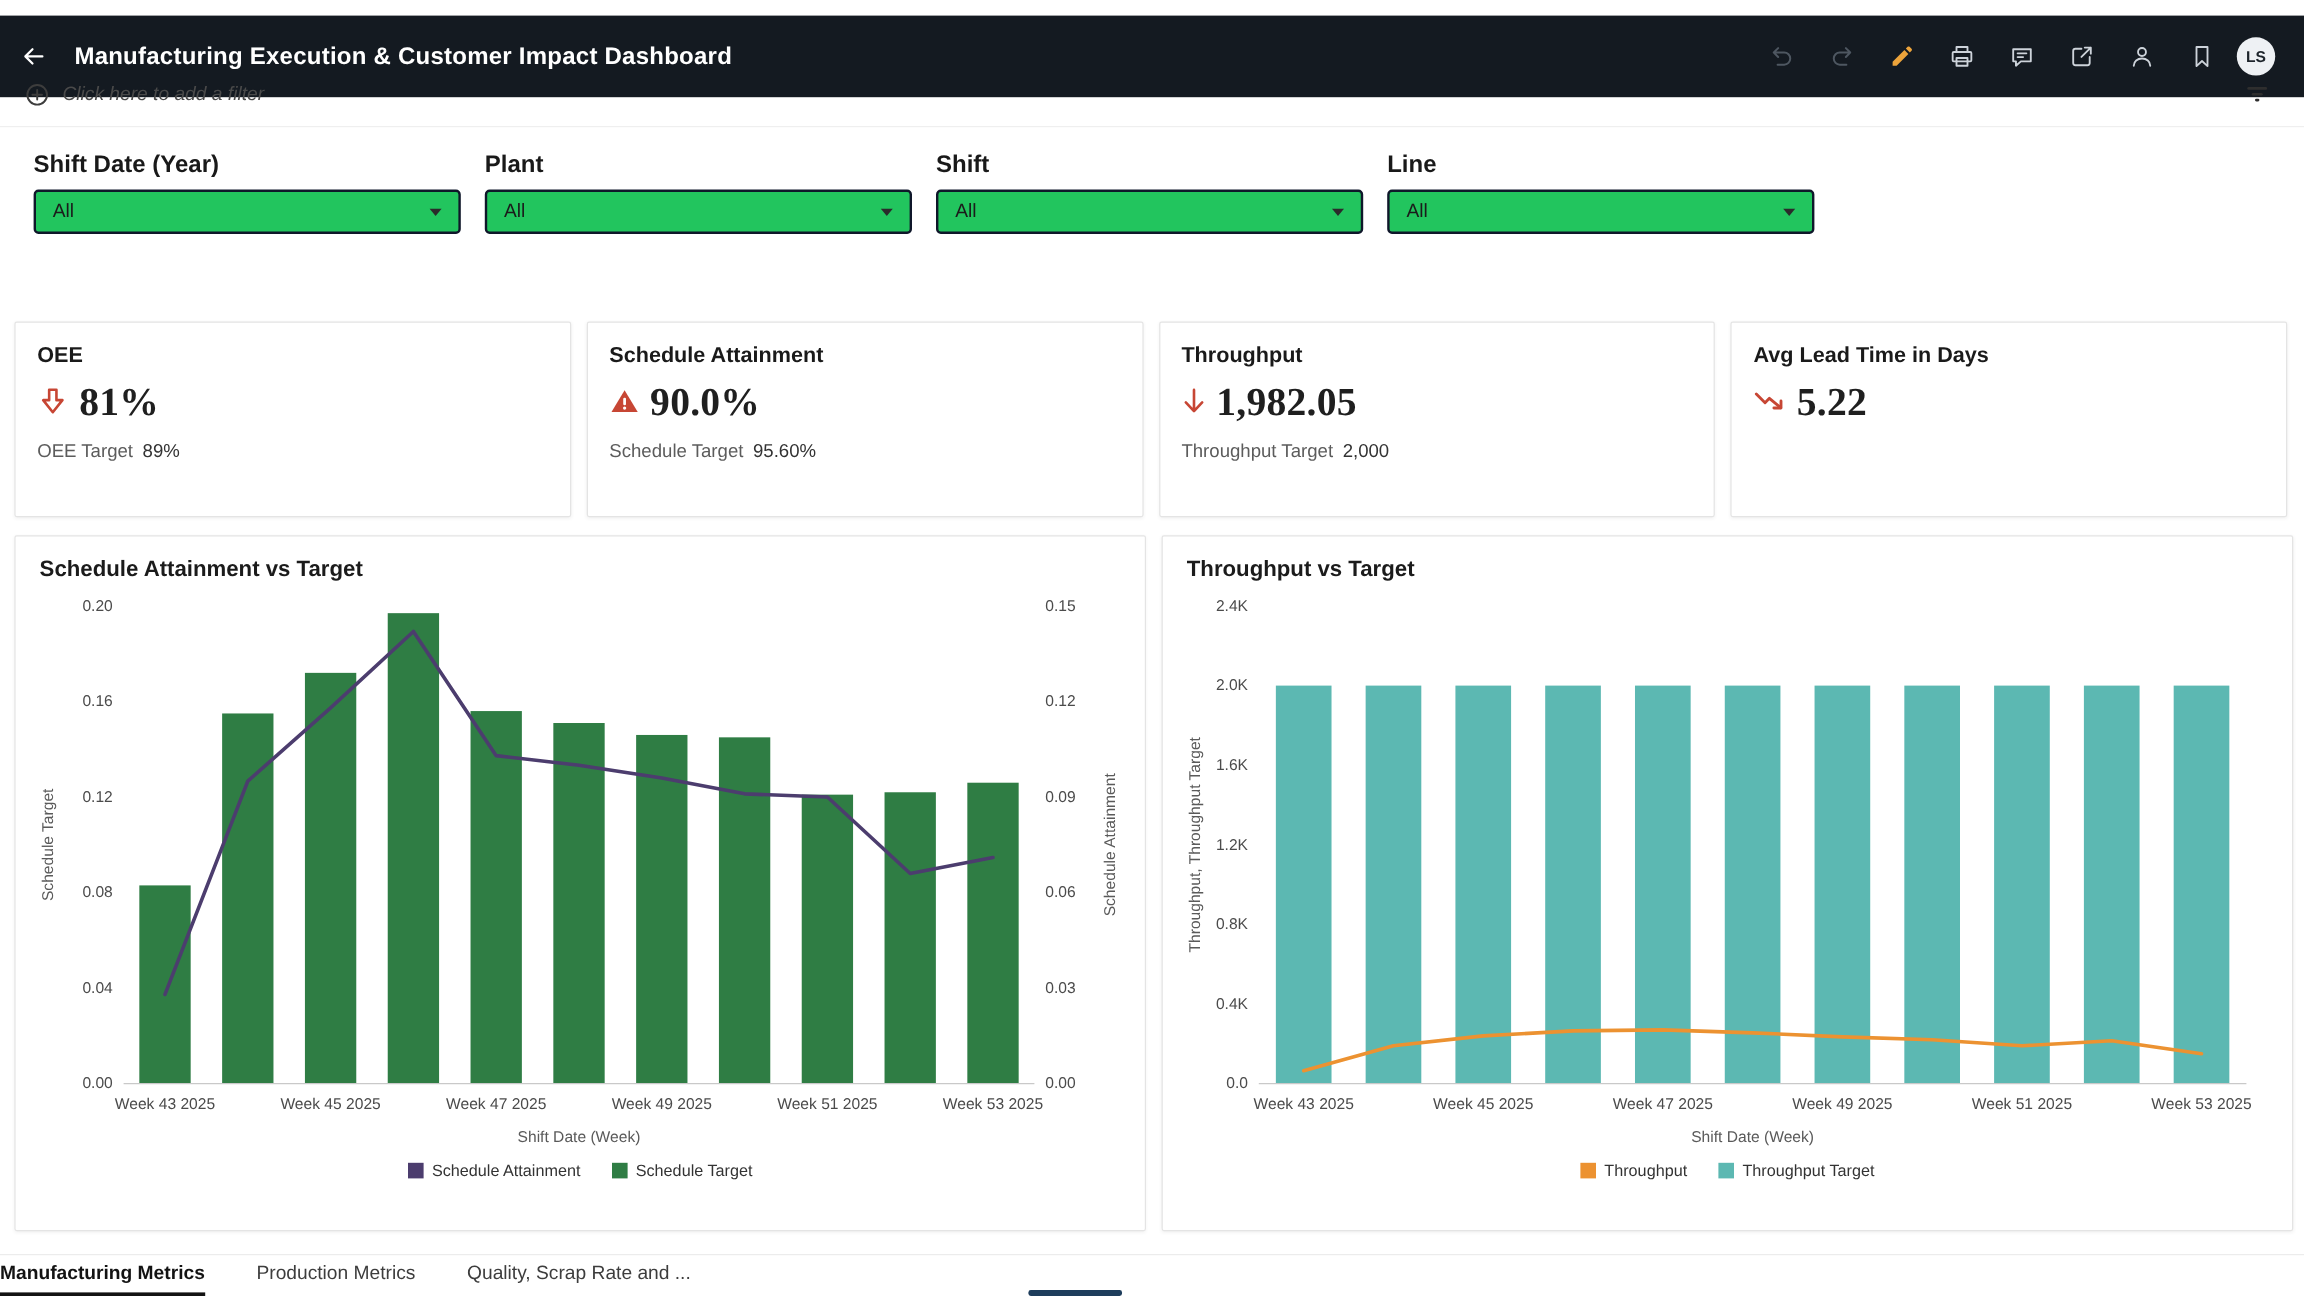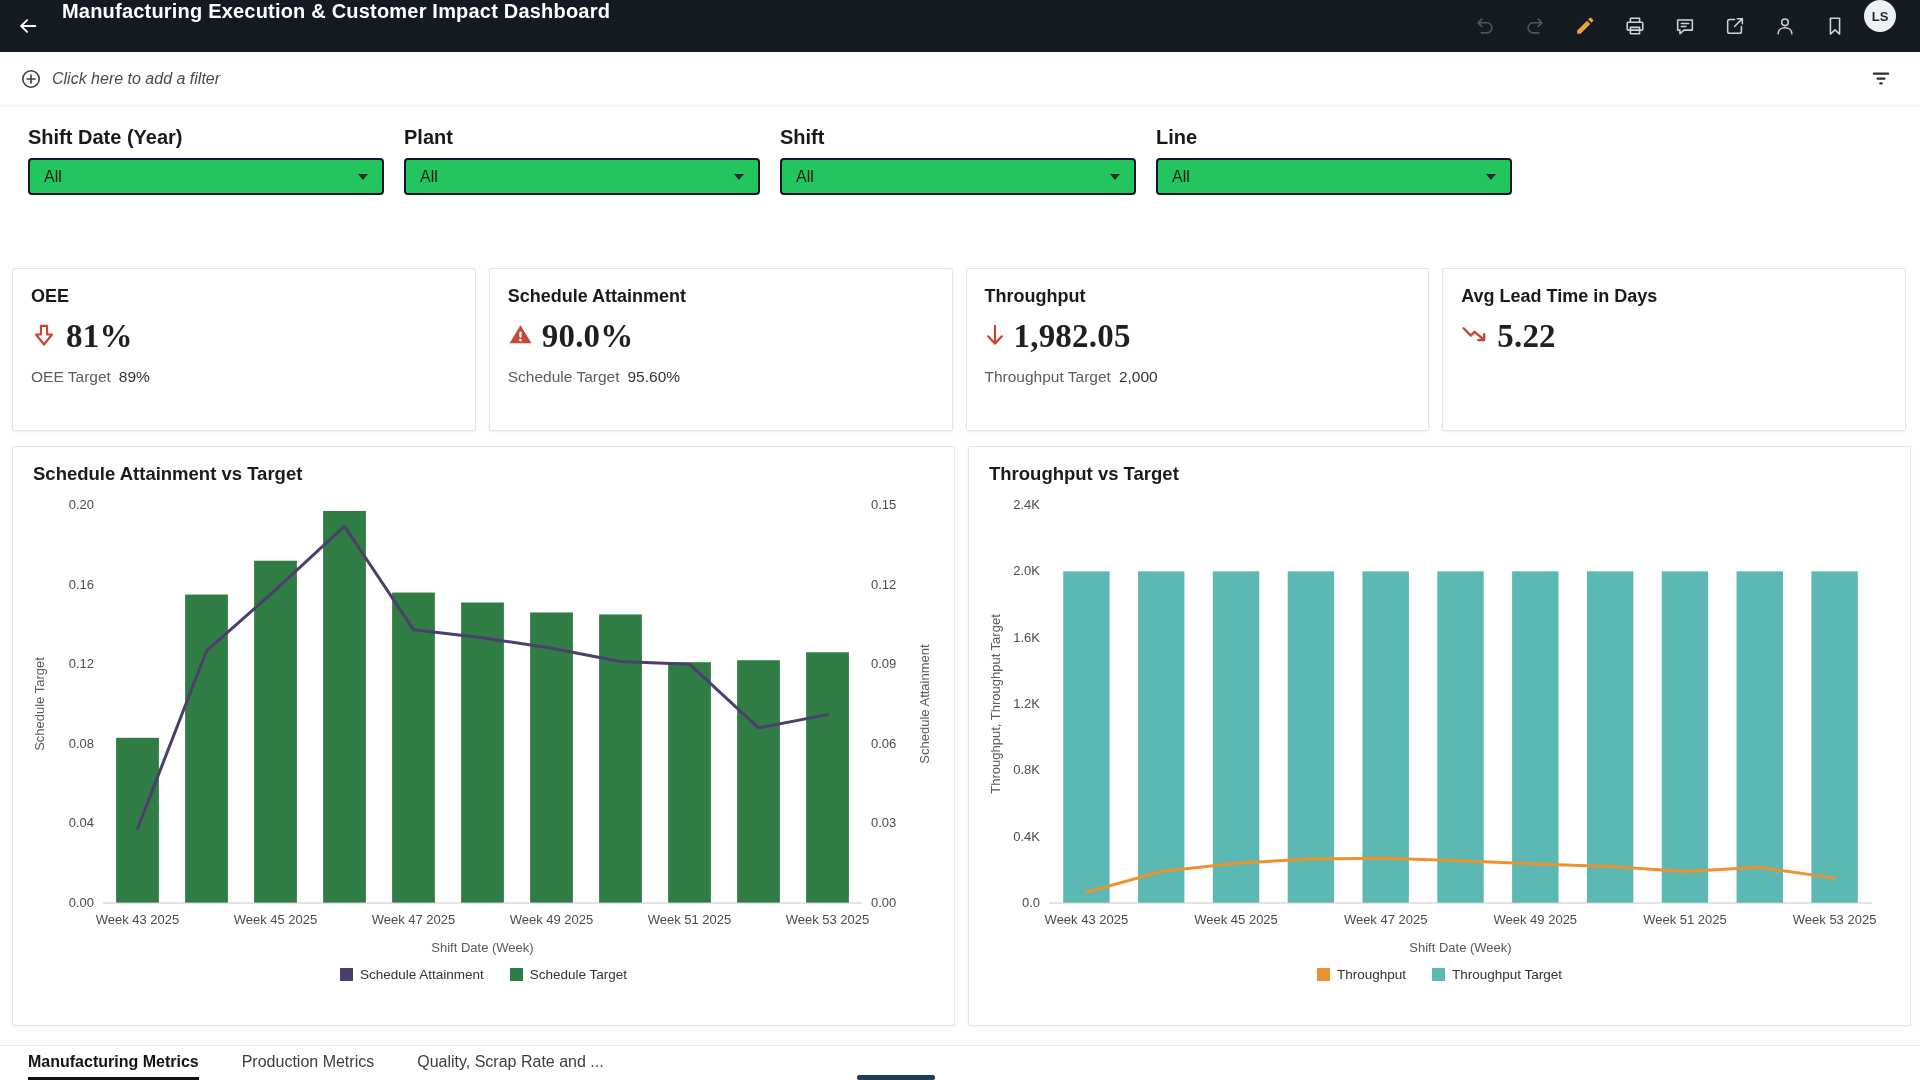--- a/index.html
+++ b/index.html
@@ -4,22 +4,22 @@
 <style>
   * { box-sizing: border-box; }
   html,body { margin:0; padding:0; }
   body {
     width:1920px; height:1080px; position:relative; overflow:hidden;
     background:#ffffff; font-family:"Liberation Sans", sans-serif; color:#1b1b1b;
   }
 
   
   .topbar {
-    position:absolute; top:0; left:0; right:0; height:52px;
-    background:#141a21; display:flex; padding:0 24px 0 0;
+    position:absolute; top:13px; left:0; right:0; height:68px;
+    background:#141a21; display:flex; align-items:center; padding:0 24px 0 0;
   }
   .back-btn { width:56px; height:52px; display:flex; align-items:center; justify-content:center; cursor:pointer; }
   .topbar-title { color:#ffffff; font-size:20px; font-weight:600; letter-spacing:.2px; margin-left:6px; flex:0 0 auto; }
   .topbar-spacer { flex:1; }
   .topbar-icons { display:flex; align-items:center; gap:28px; }
   .tb-icon { width:22px; height:22px; display:flex; align-items:center; justify-content:center; cursor:pointer; }
   .avatar {
     width:32px; height:32px; border-radius:50%; background:#eef1f4; color:#1d242b;
     display:flex; align-items:center; justify-content:center; font-size:13px; font-weight:700; margin-left:18px; cursor:pointer;
   }
@@ -68,21 +68,21 @@
   .chart-canvas text { font-size:13px; fill:#4b4b4b; }
   .chart-canvas .axis-title { font-size:13px; fill:#5a5a5a; }
   .chart-legend { display:flex; justify-content:center; align-items:center; gap:26px; margin-top:2px; }
   .legend-item { display:flex; align-items:center; gap:7px; cursor:pointer; }
   .legend-swatch { width:13px; height:13px; display:inline-block; }
   .legend-label { font-size:13.5px; color:#333333; }
 
   
   .tabbar {
     position:absolute; bottom:0; left:0; right:0; height:35px;
-    display:flex; align-items:stretch; padding-left:28px; background:#fff; border-top:1px solid #ececec;
+    display:flex; align-items:stretch; background:#fff; border-top:1px solid #ececec;
   }
   .tab { display:flex; align-items:center; margin-right:43px; font-size:16px; color:#3d3d3d; cursor:pointer; border-bottom:3px solid transparent; }
   .tab.active { font-weight:700; color:#131313; border-bottom-color:#131313; }
   .scroll-thumb { position:absolute; bottom:0; left:857px; width:78px; height:5px; background:#1e3d5c; border-radius:2px; cursor:pointer; }
 </style>
 </head>
 <body>
 
 <div class="topbar">
   <div class="back-btn">

